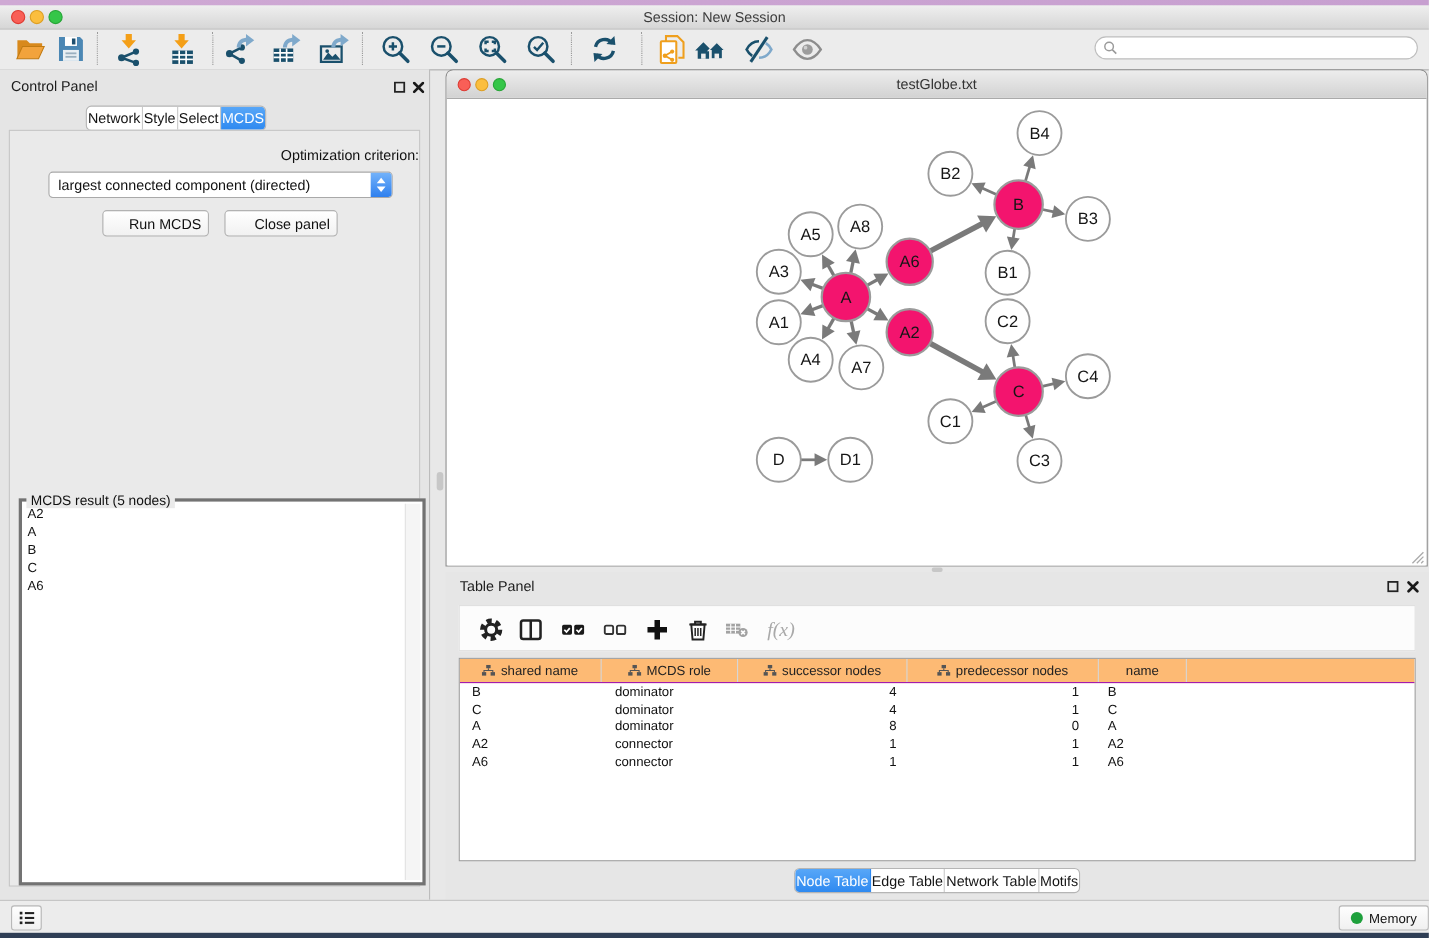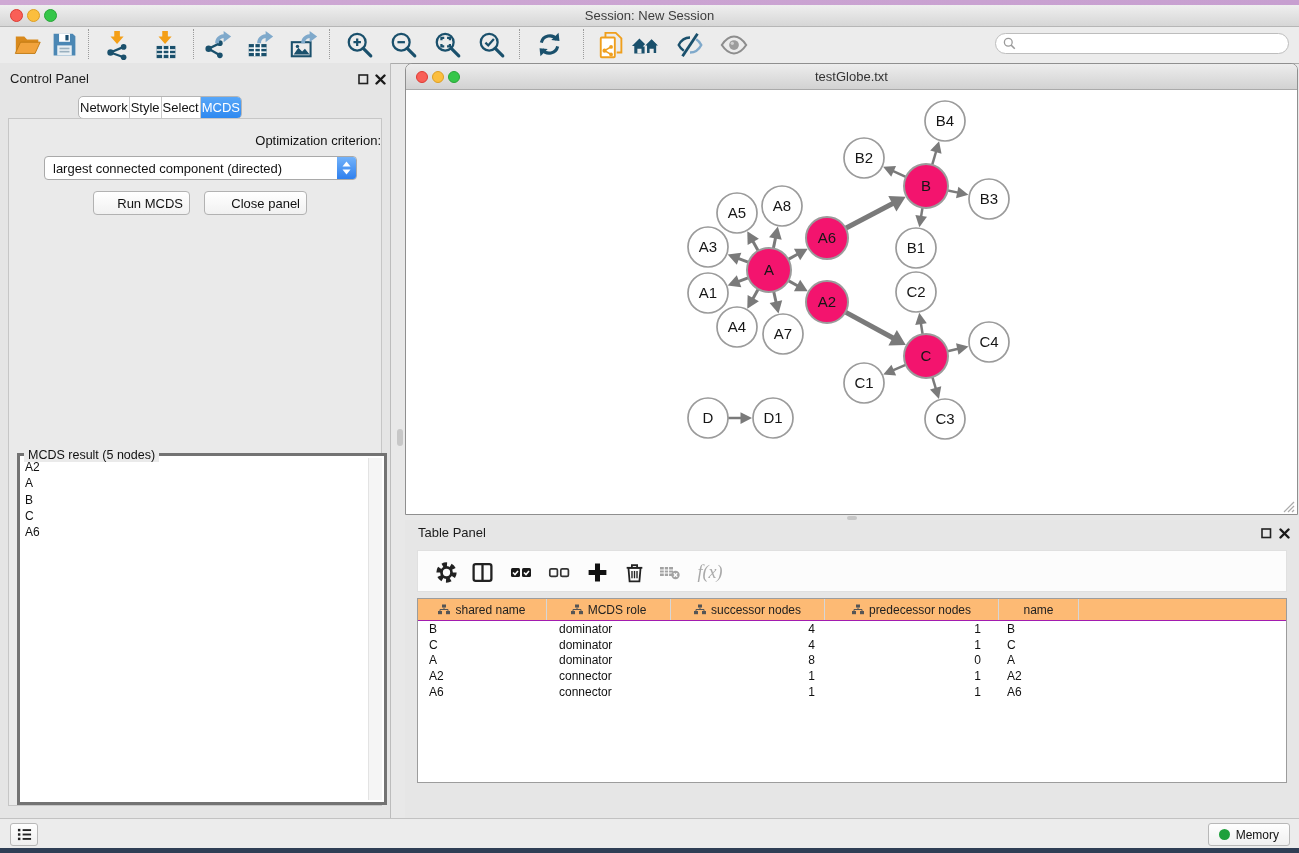--- a/index.html
+++ b/index.html
@@ -636,33 +636,39 @@
         </div>
         <div class="tr">
           <div class="td" style="width: 129px; padding-left: 11px;">A6</div>
           <div class="td" style="width: 124px; padding-left: 12px;">connector</div>
           <div class="td" style="width: 154px; text-align: right; padding-right: 10px;">1</div>
           <div class="td" style="width: 174px; text-align: right; padding-right: 18px;">1</div>
           <div class="td" style="width: 80px; padding-left: 8px;">A6</div>
         </div>
       </div>
   </div>
+  <div class="seg-tabs bottom-tabs" id="table-tabs">
+      <div class="seg active">Node Table</div>
+      <div class="seg">Edge Table</div>
+      <div class="seg">Network Table</div>
+      <div class="seg">Motifs</div>
+    </div>
 </div>
 
 <div class="abs statusbar">
   <div class="sb-btn" style="left:10px;width:28px">
     <svg width="17" height="15" viewBox="0 0 18 16">
         <g fill="#222">
           <rect x="2" y="2" width="2.6" height="2.6"></rect>
           <rect x="2" y="6.7" width="2.6" height="2.6"></rect>
           <rect x="2" y="11.4" width="2.6" height="2.6"></rect>
           <rect x="7" y="2.3" width="9" height="2"></rect>
           <rect x="7" y="7" width="9" height="2"></rect>
           <rect x="7" y="11.7" width="9" height="2"></rect>
         </g>
       </svg>
   </div>
-  <div class="sb-btn" style="right:9px;padding:8px 10px">
+  <div class="sb-btn" style="right:0;padding:8px 10px">
     <span class="mem-dot"></span>
     <span class="mem-label">Memory</span>
   </div>
 </div>
 <div class="abs bottom-strip"></div>
 
 </body></html>

